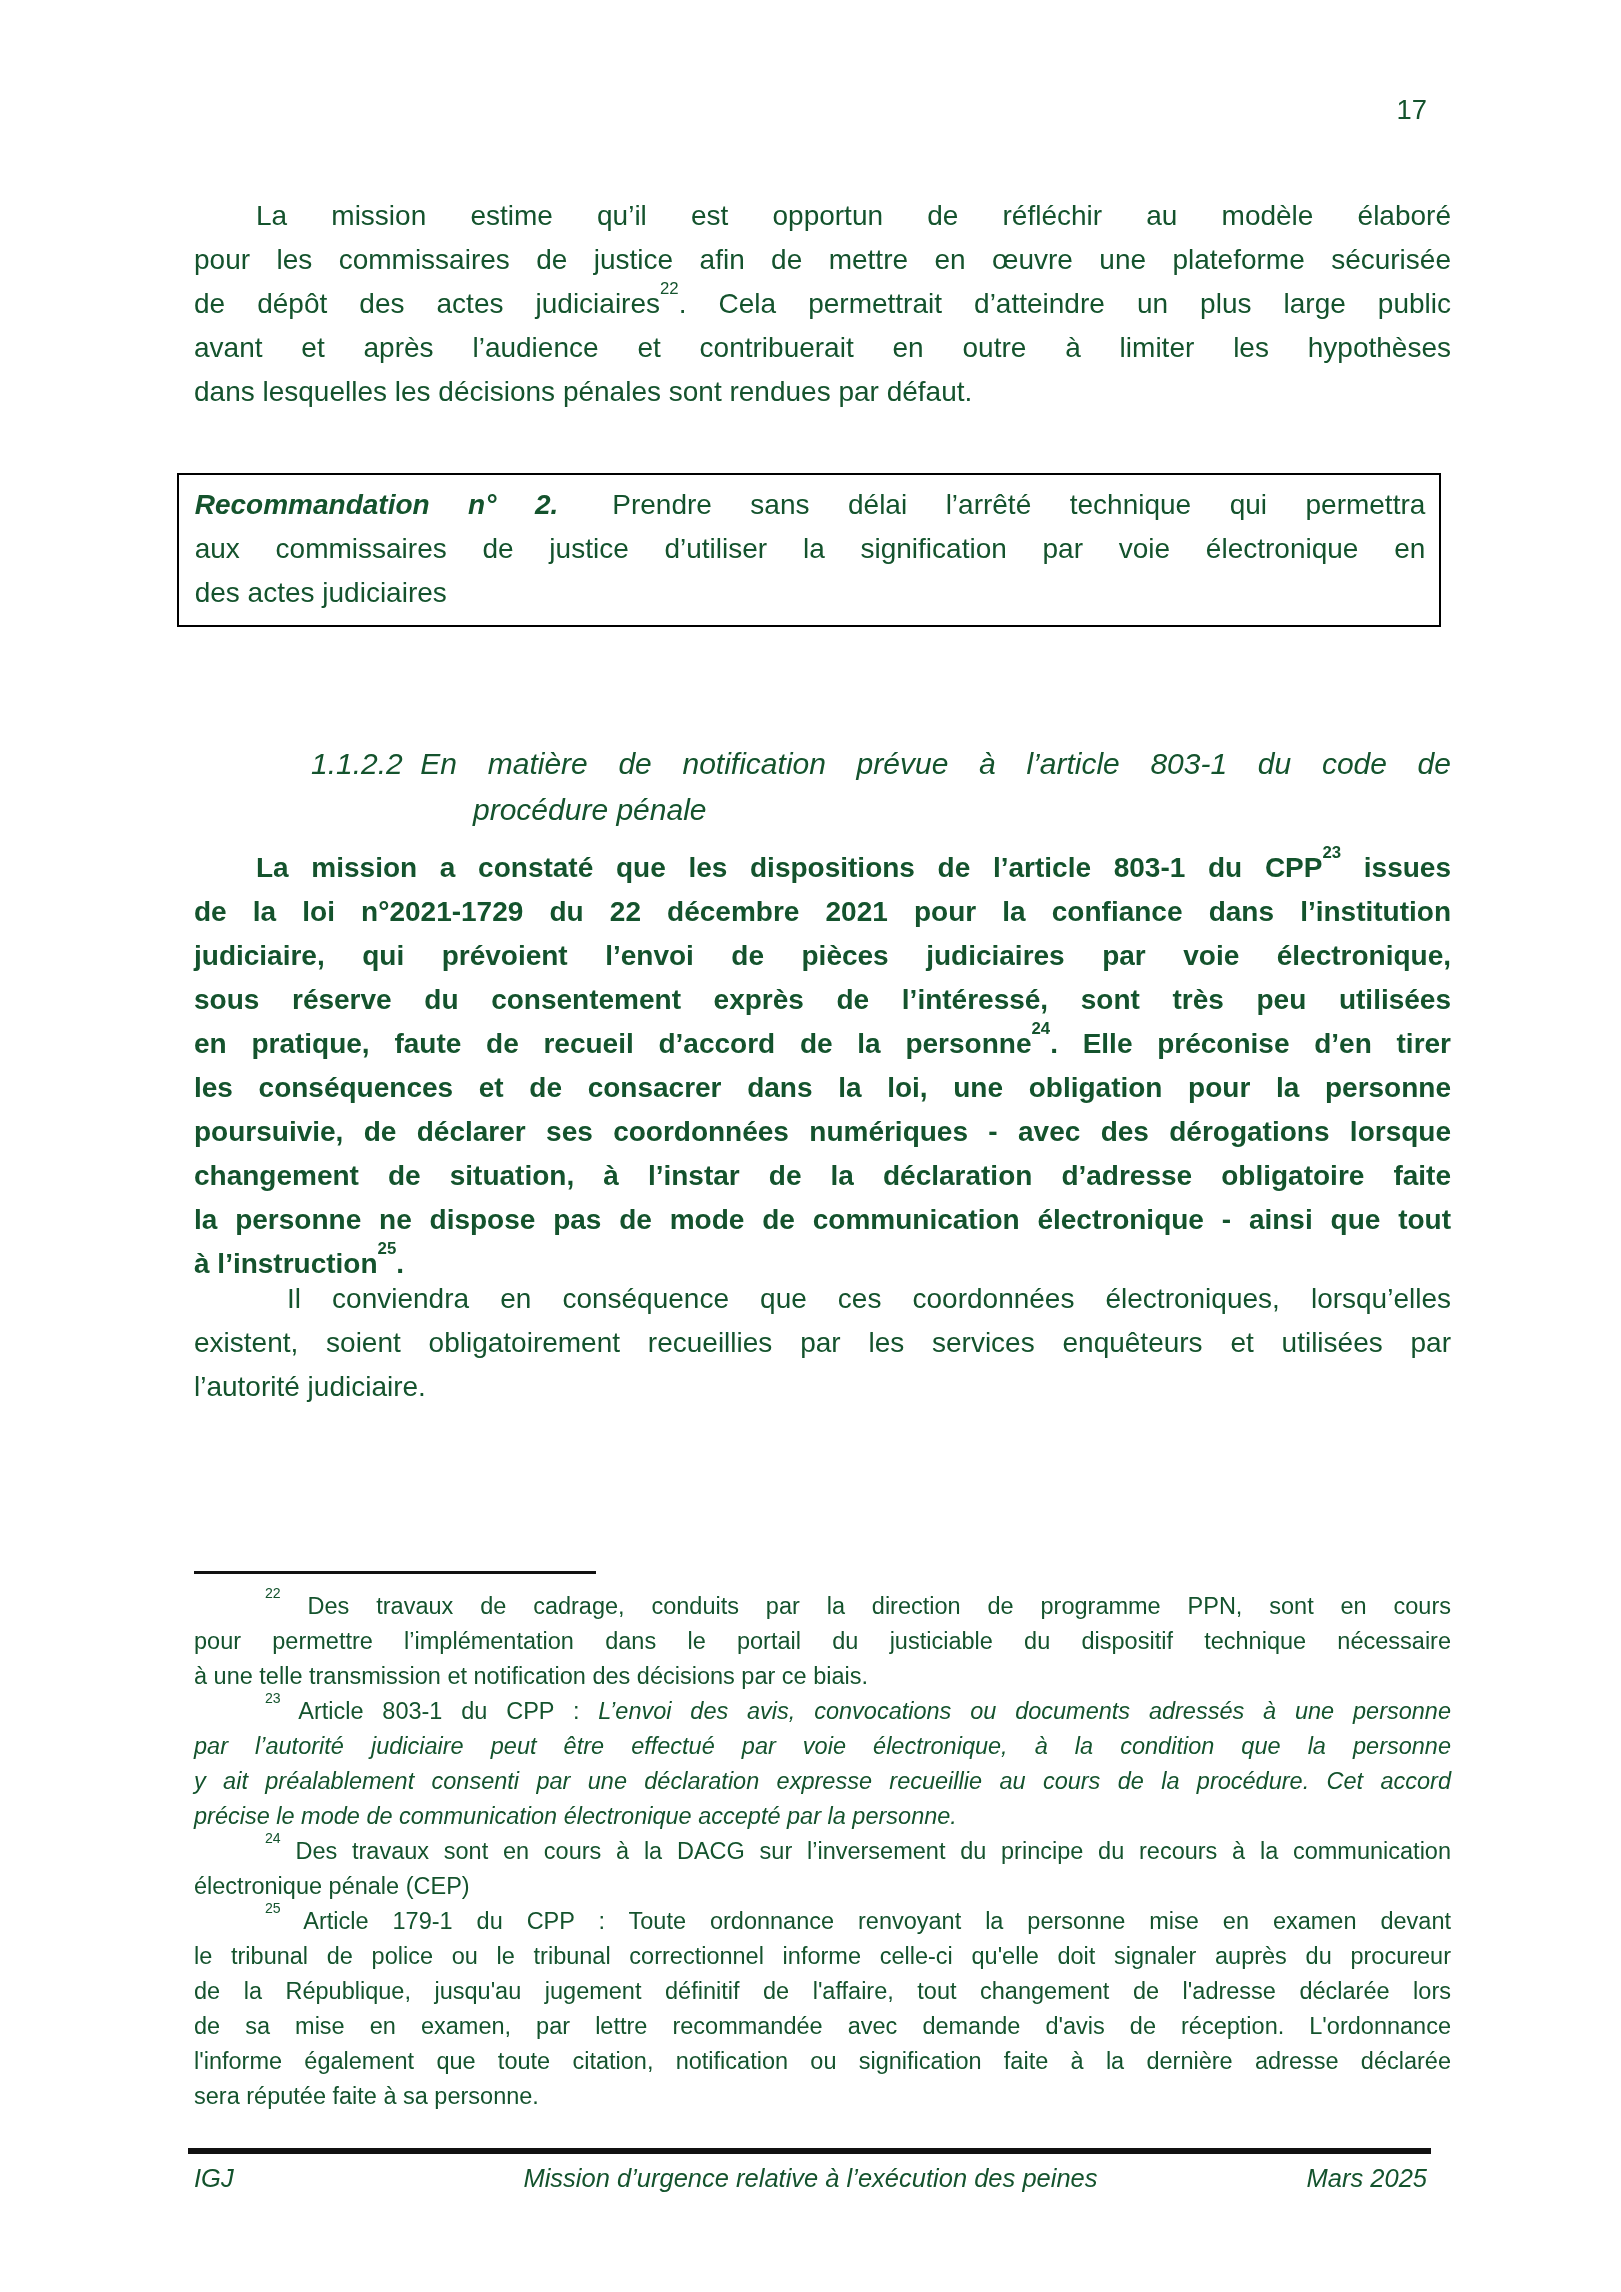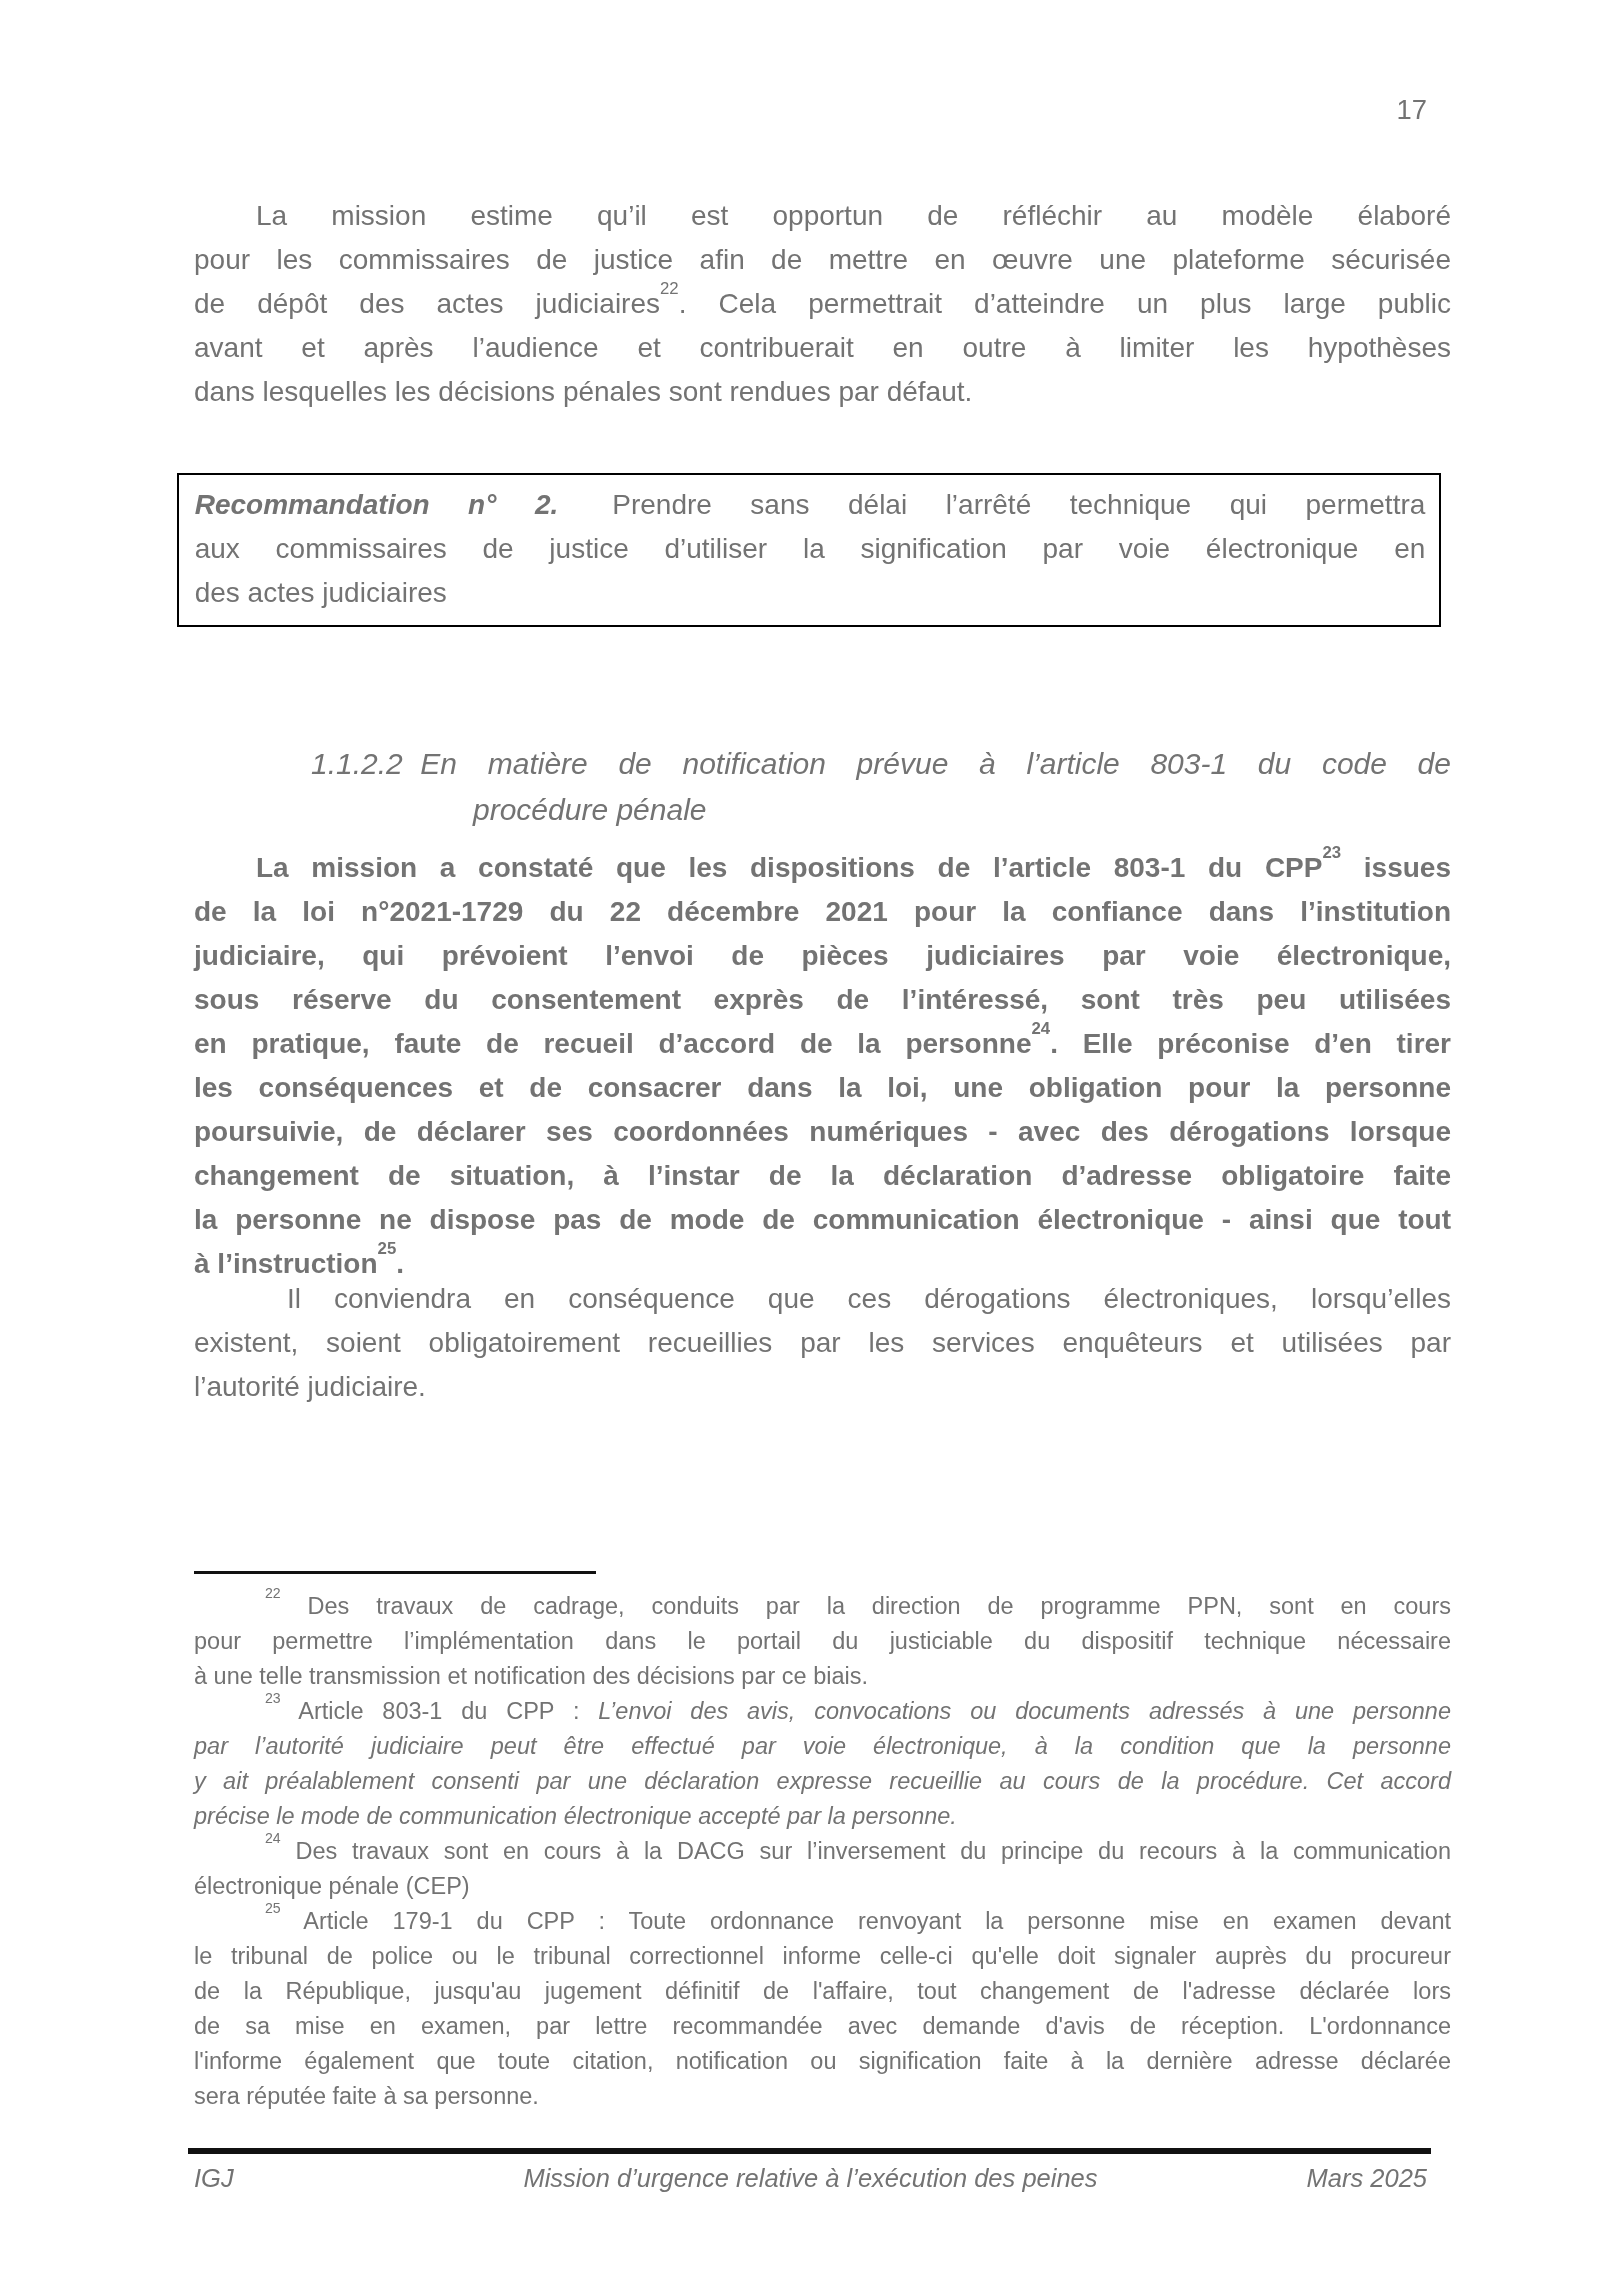--- a/index.html
+++ b/index.html
@@ -50,21 +50,21 @@
     display:grid; grid-template-columns:1fr auto 1fr;
     font-size:25.5px; font-style:italic; line-height:39px;
   }
   #footer .f-left { text-align:left; }
   #footer .f-center { text-align:center; }
   #footer .f-right { text-align:right; }
 </style>
 </head>
 <body>
 
-<div class="page" style="background: rgb(255, 255, 255); color: #737373;">
+<div class="page" style="background: rgb(255, 255, 255); color: #14532d;">
 
   <div id="page-number" class="abs">17</div>
 
   <div id="paragraph-1" class="abs body-text">
       <div class="line"><span>La mission estime qu’il est opportun de réfléchir au modèle élaboré</span></div>
       <div class="line"><span>pour les commissaires de justice afin de mettre en œuvre une plateforme sécurisée</span></div>
       <div class="line"><span>de dépôt des actes judiciaires</span><sup>22</sup><span>. Cela permettrait d’atteindre un plus large public</span></div>
       <div class="line"><span>avant et après l’audience et contribuerait en outre à limiter les hypothèses</span></div>
       <div class="line last"><span>dans lesquelles les décisions pénales sont rendues par défaut.</span></div>
     </div>
@@ -87,21 +87,21 @@
       <div class="line"><span>sous réserve du consentement exprès de l’intéressé, sont très peu utilisées</span></div>
       <div class="line"><span>en pratique, faute de recueil d’accord de la personne</span><sup>24</sup><span>. Elle préconise d’en tirer</span></div>
       <div class="line"><span>les conséquences et de consacrer dans la loi, une obligation pour la personne</span></div>
       <div class="line"><span>poursuivie, de déclarer ses coordonnées numériques - avec des dérogations lorsque</span></div>
       <div class="line"><span>changement de situation, à l’instar de la déclaration d’adresse obligatoire faite</span></div>
       <div class="line"><span>la personne ne dispose pas de mode de communication électronique - ainsi que tout</span></div>
       <div class="line last"><span>à l’instruction</span><sup>25</sup><span>.</span></div>
     </div>
 
   <div id="paragraph-3" class="abs body-text">
-      <div class="line"><span>Il conviendra en conséquence que ces dérogations électroniques, lorsqu’elles</span></div>
+      <div class="line"><span>Il conviendra en conséquence que ces coordonnées électroniques, lorsqu’elles</span></div>
       <div class="line"><span>existent, soient obligatoirement recueillies par les services enquêteurs et utilisées par</span></div>
       <div class="line last"><span>l’autorité judiciaire.</span></div>
     </div>
 
   <div id="footnote-separator" class="abs" style="background: rgb(17, 17, 17);"></div>
 
   <div id="footnotes" class="abs">
     <div class="footnote">
         <div class="line"><sup>22</sup><span> Des travaux de cadrage, conduits par la direction de programme PPN, sont en cours</span></div>
         <div class="line"><span>pour permettre l’implémentation dans le portail du justiciable du dispositif technique nécessaire</span></div>

